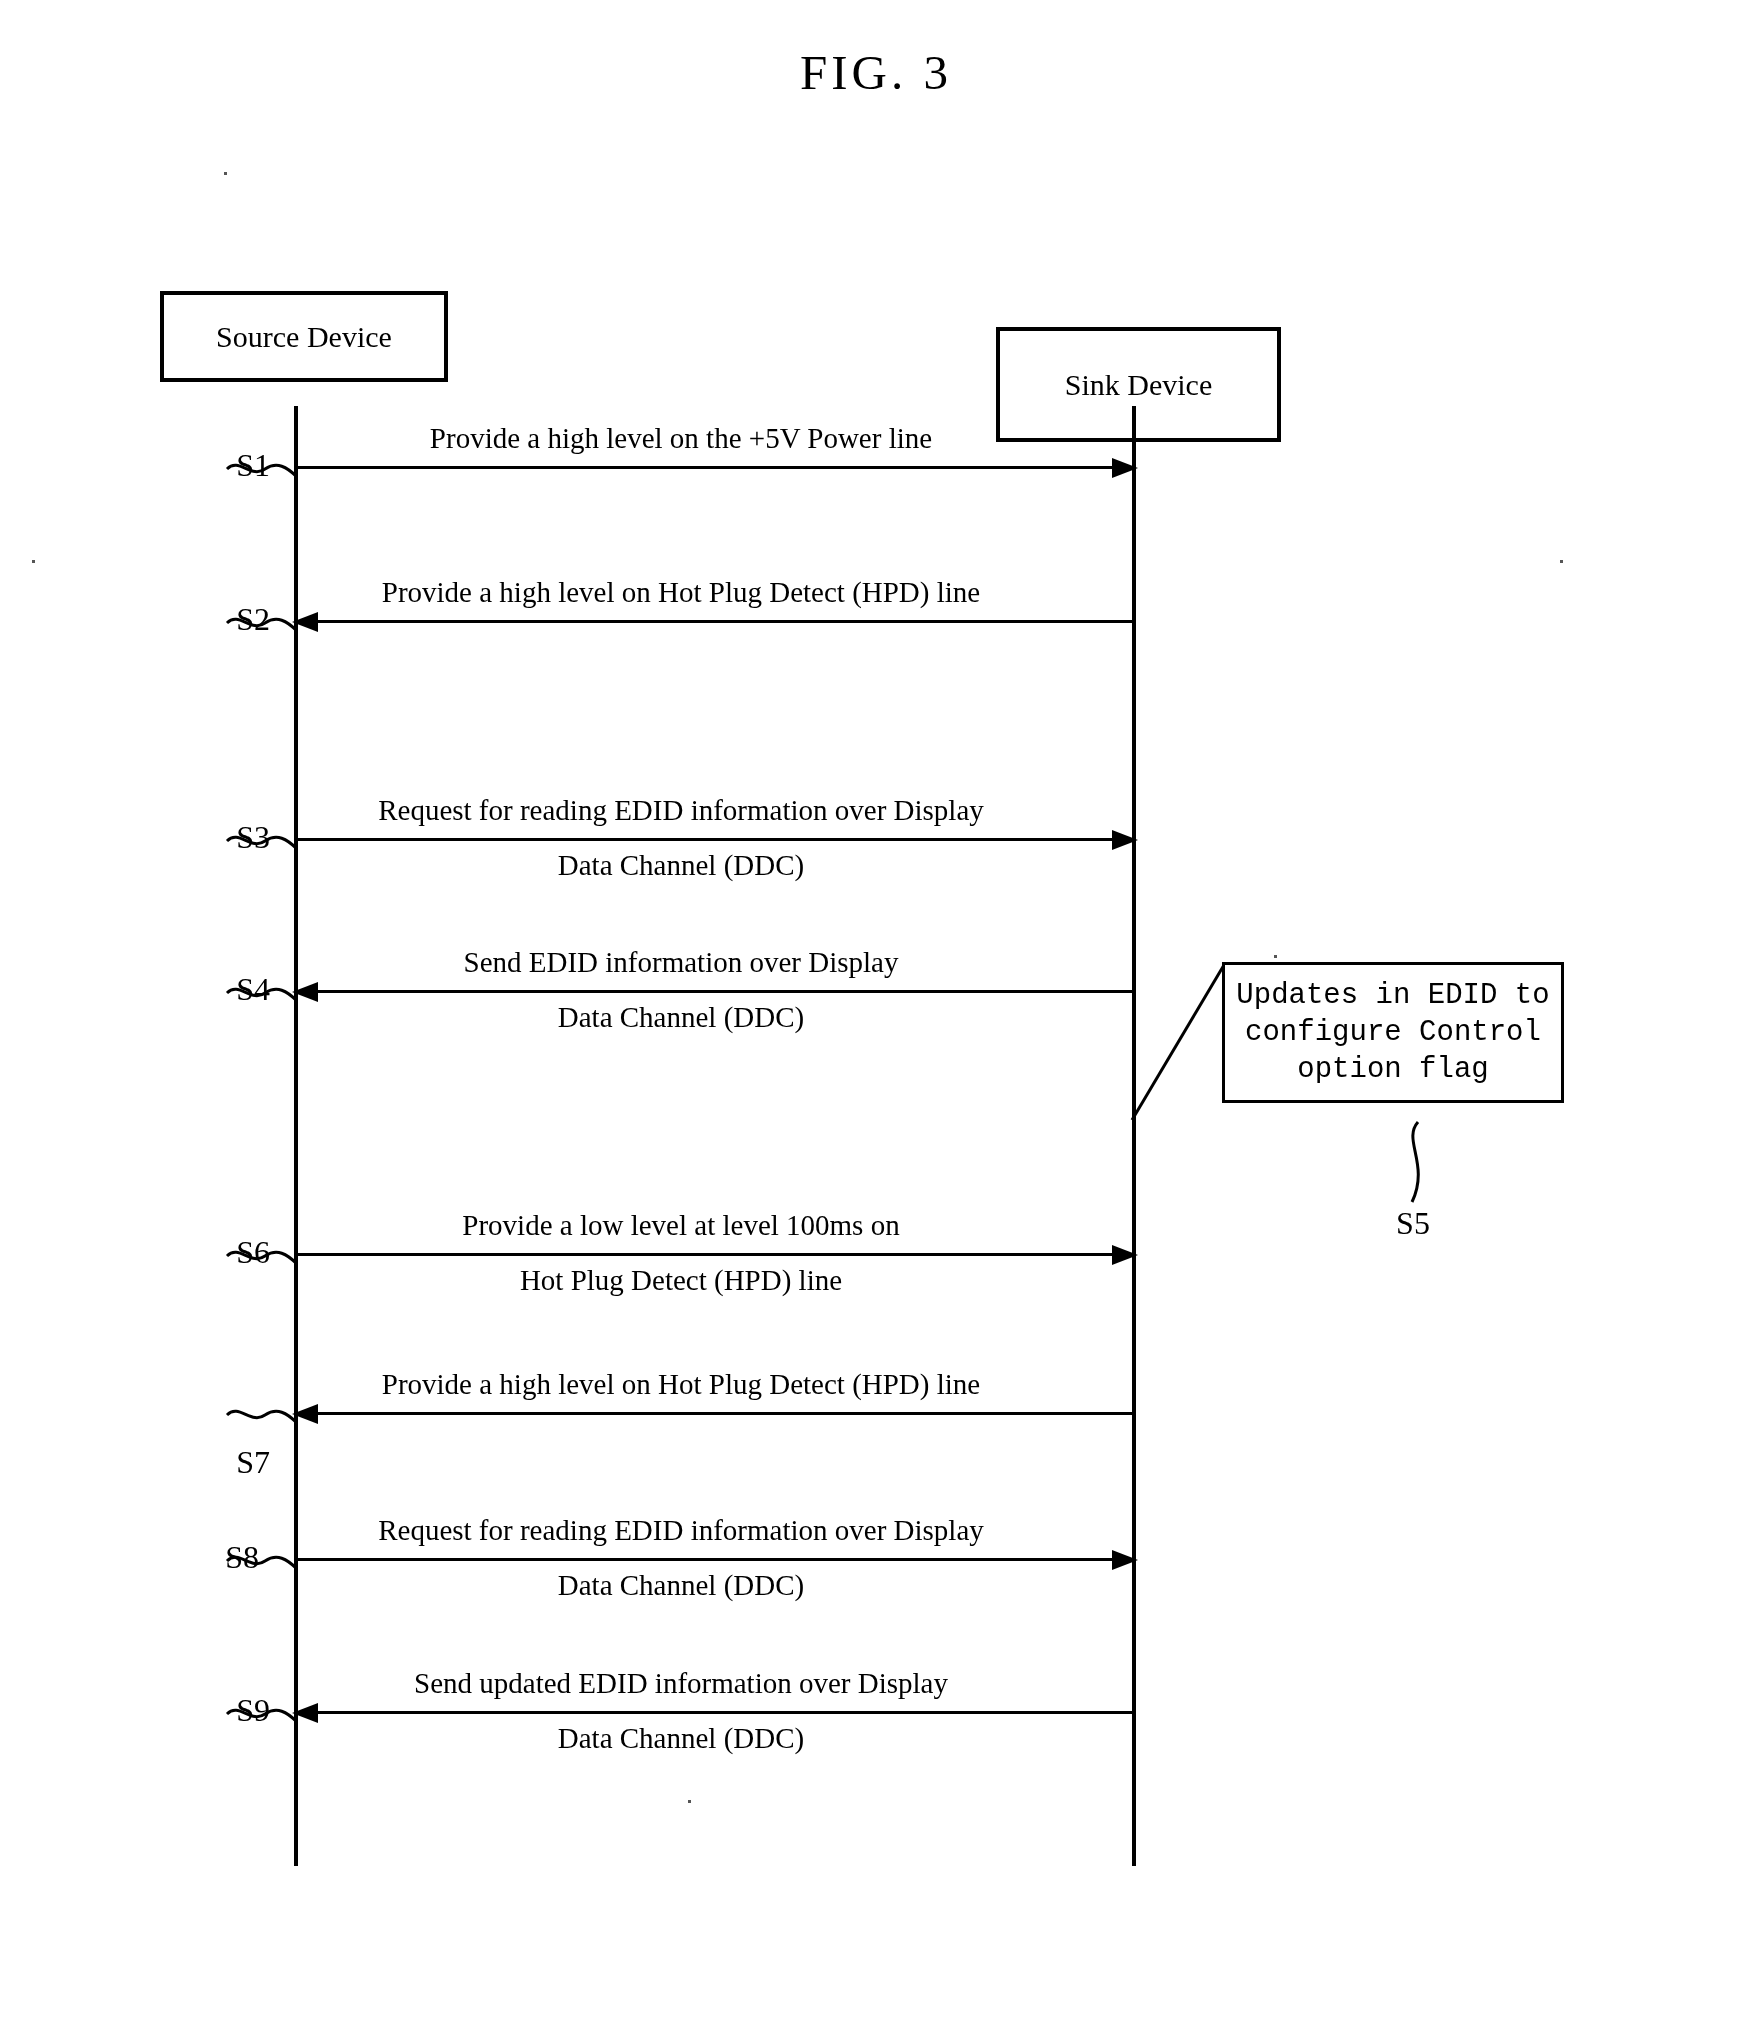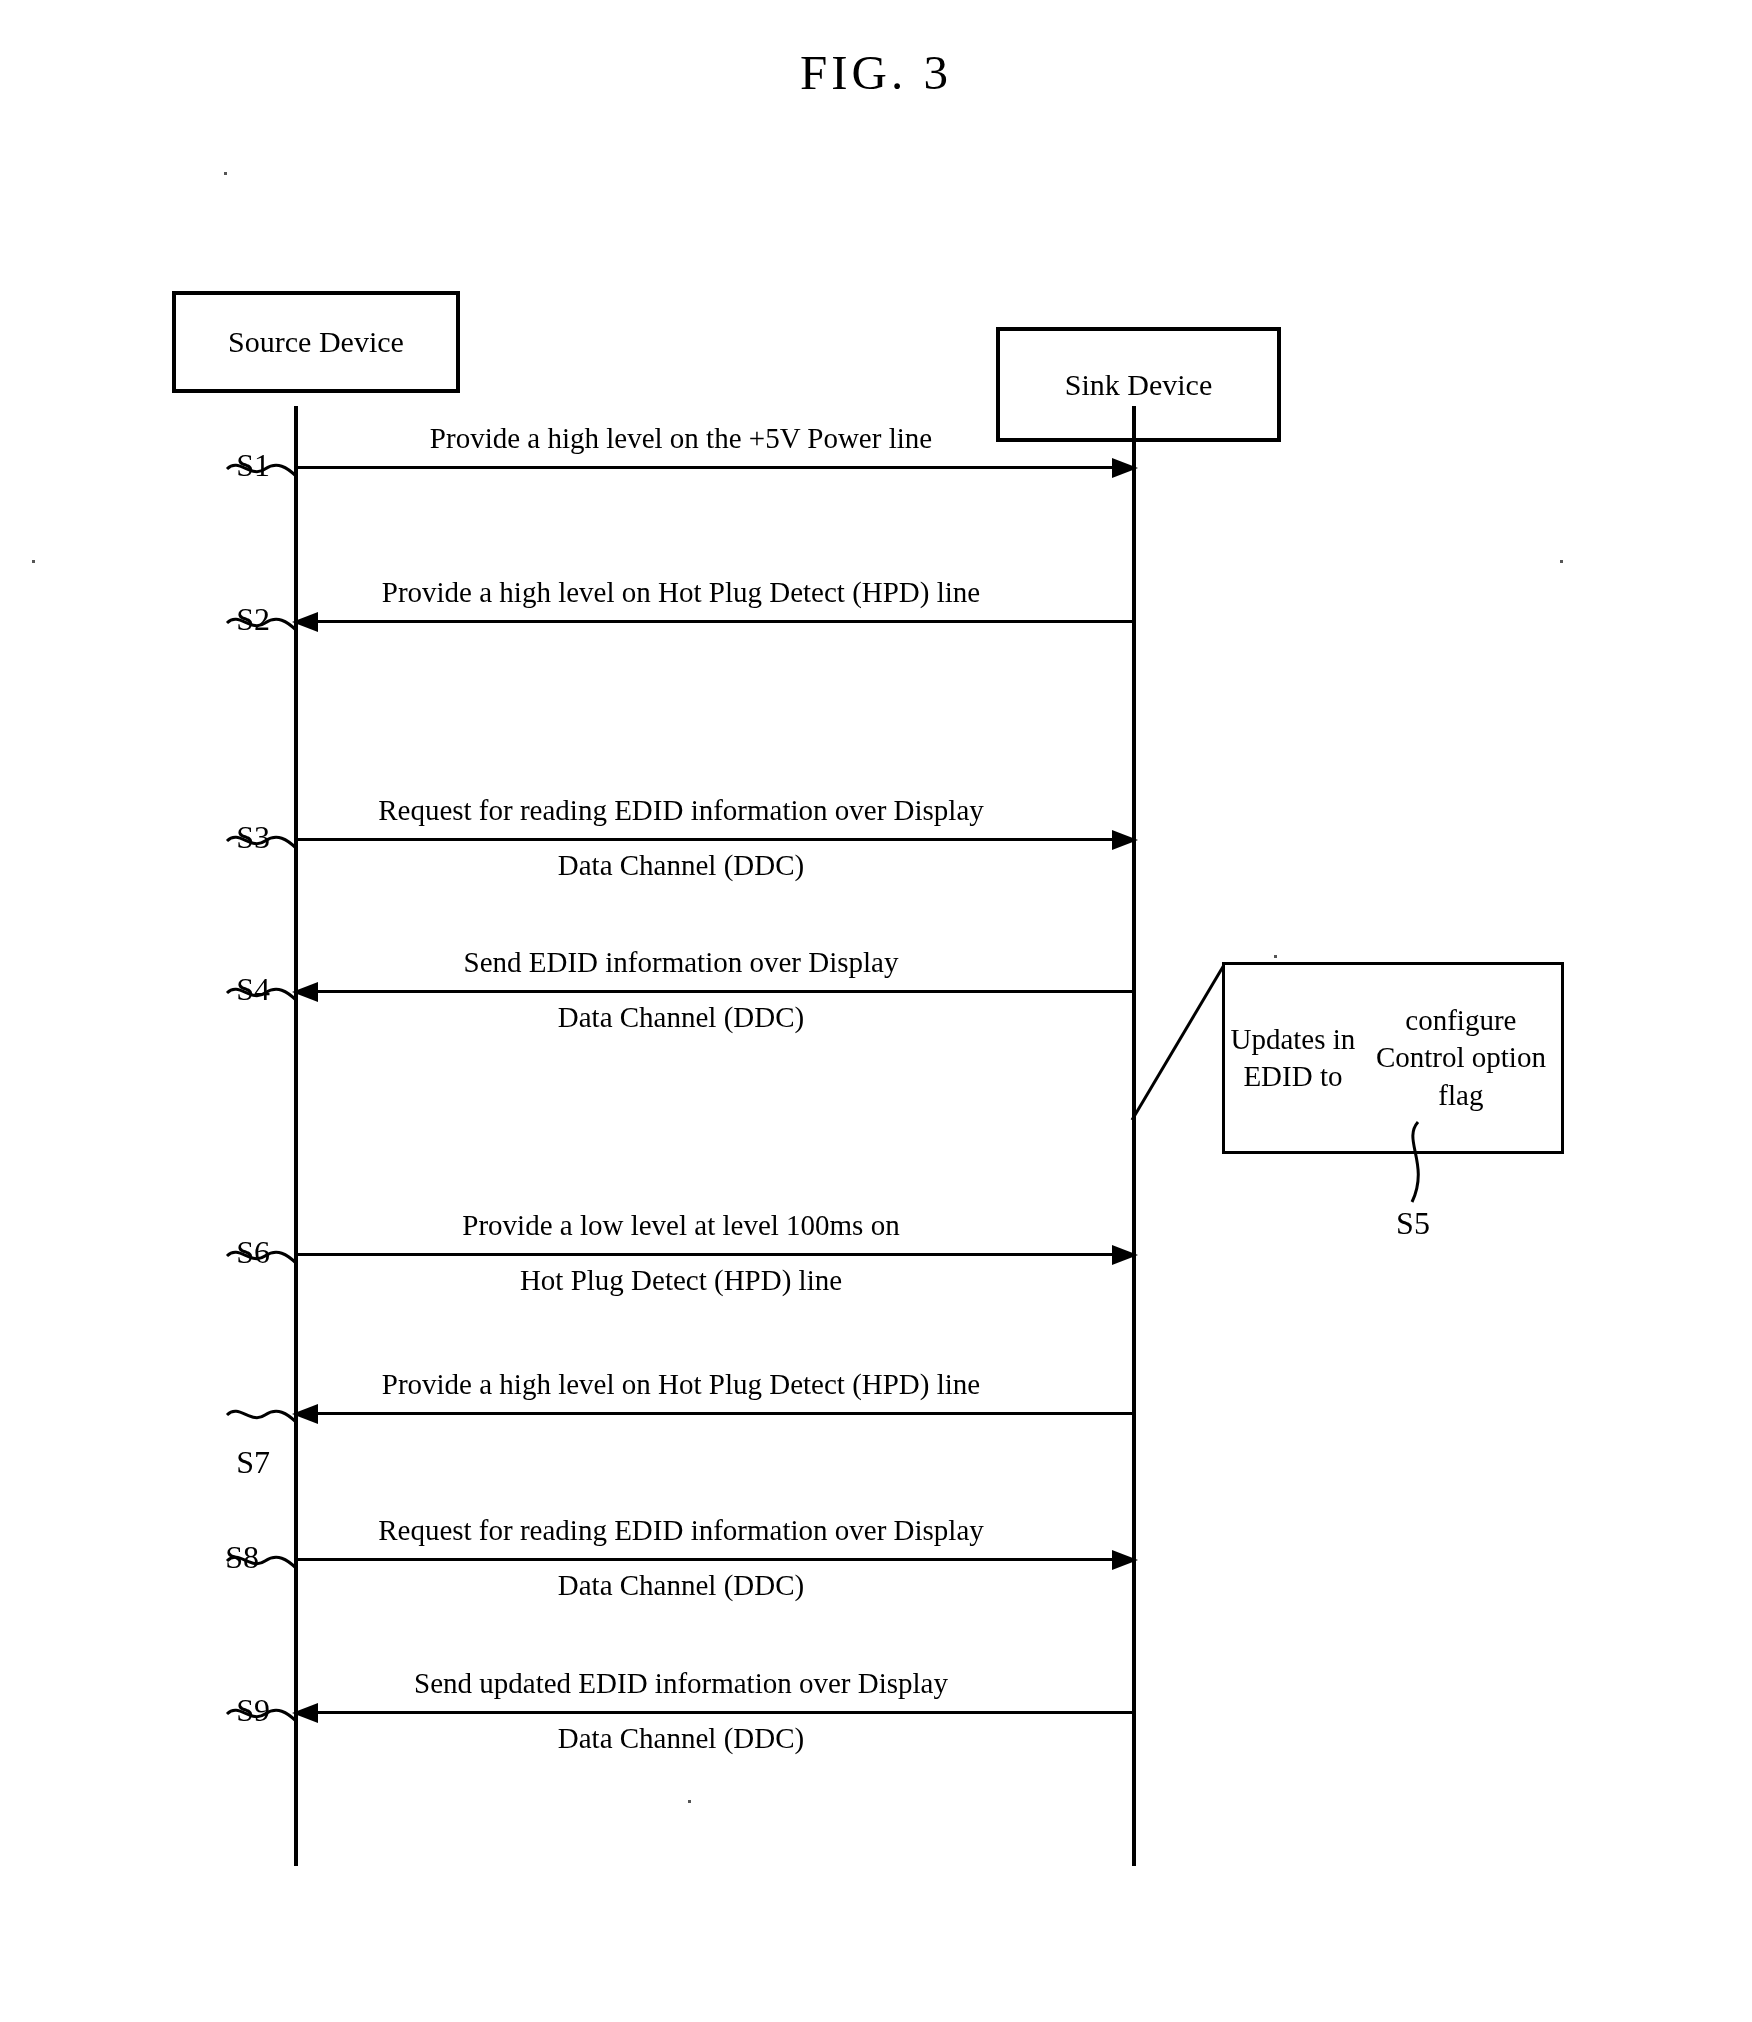--- a/index.html
+++ b/index.html
@@ -37,21 +37,21 @@
     display: flex;
     align-items: center;
     justify-content: center;
     box-sizing: border-box;
   }
   .participant-label {
     font-size: 30px;
     font-family: "Liberation Serif", "DejaVu Serif", serif;
     line-height: 1;
   }
-  #box-source { left: 172px; top: 291px; width: 288px; height: 102px; }
+  #box-source { left: 160px; top: 291px; width: 288px; height: 91px; }
   #box-sink   { left: 996px; top: 291px; width: 285px; height: 115px; margin-top: 36px; }
 
   
   .lifeline {
     position: absolute;
     width: 4px;
     background: #000;
     top: 406px;
     height: 1460px;
   }
@@ -115,32 +115,32 @@
     height: 28px;
     overflow: visible;
   }
 
   
   #note-box {
     position: absolute;
     left: 1222px;
     top: 962px;
     width: 342px;
-    height: 192px;
+    height: 141px;
     border: 3px solid #000;
     background: #fff;
     box-sizing: border-box;
     display: flex;
-    flex-direction: row;
+    flex-direction: column;
     align-items: center;
     justify-content: center;
     font-size: 29px;
     line-height: 1.28;
     text-align: center;
-    font-family: Liberation Serif, serif;
+    font-family: Liberation Mono, monospace;
   }
   #note-leader {
     position: absolute;
     left: 1130px;
     top: 960px;
     width: 100px;
     height: 165px;
     overflow: visible;
   }
   #note-step-leader {

